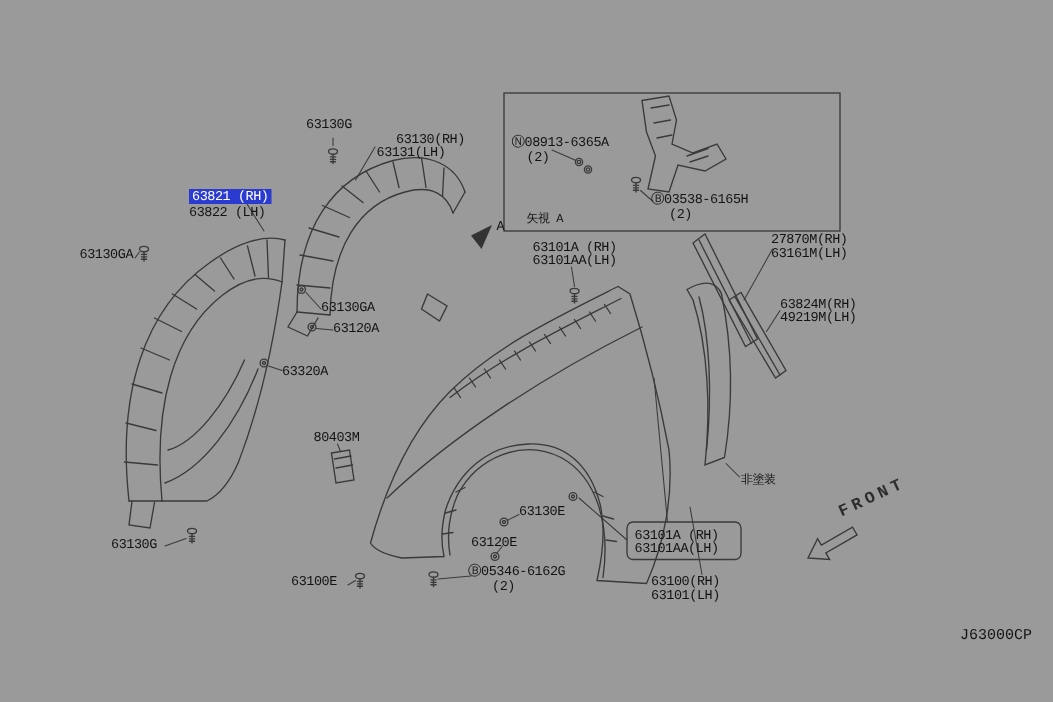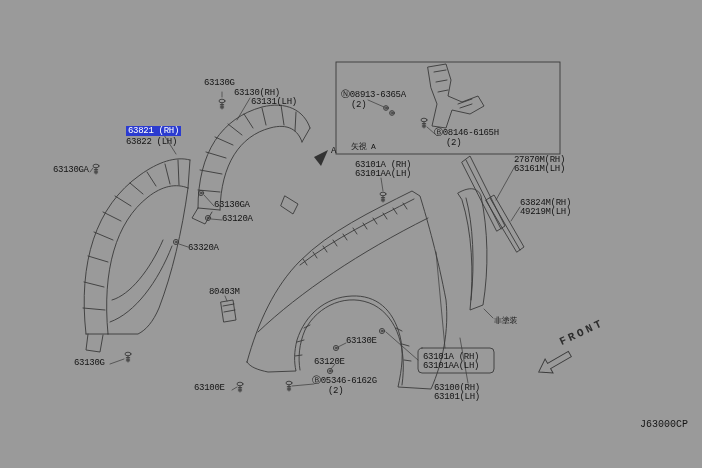--- a/index.html
+++ b/index.html
@@ -153,21 +153,21 @@
 
       <polygon points="328,150 314,157 321,166" fill="#333333" stroke="none"></polygon>
 
       <g transform="translate(556,362) rotate(150)">
         <polygon points="20,0 8,-8 8,-3 -16,-3 -16,3 8,3 8,8"></polygon>
       </g>
     </g>
   </svg>
 
   <div class="lbl" style="left:204px;top:78px">63130G</div>
-  <div class="lbl" style="left:234px;top:88px">63130(RH)</div>
+  <div class="lbl" style="left:264px;top:88px">63130(RH)</div>
   <div class="lbl" style="left:251px;top:97px">63131(LH)</div>
   <div class="lbl hl" style="left:126px;top:126px">63821 (RH)</div>
   <div class="lbl" style="left:126px;top:137px">63822 (LH)</div>
   <div class="lbl" style="left:53px;top:165px">63130GA</div>
   <div class="lbl" style="left:214px;top:200px">63130GA</div>
   <div class="lbl" style="left:222px;top:214px">63120A</div>
   <div class="lbl" style="left:188px;top:243px">63320A</div>
   <div class="lbl" style="left:209px;top:287px">80403M</div>
   <div class="lbl" style="left:74px;top:358px">63130G</div>
   <div class="lbl" style="left:194px;top:383px">63100E</div>
@@ -181,21 +181,21 @@
   <div class="lbl" style="left:423px;top:361px">63101AA(LH)</div>
   <div class="lbl" style="left:434px;top:383px">63100(RH)</div>
   <div class="lbl" style="left:434px;top:392px">63101(LH)</div>
   <div class="lbl" style="left:514px;top:155px">27870M(RH)</div>
   <div class="lbl" style="left:514px;top:164px">63161M(LH)</div>
   <div class="lbl" style="left:520px;top:198px">63824M(RH)</div>
   <div class="lbl" style="left:520px;top:207px">49219M(LH)</div>
 
   <div class="lbl" style="left:341px;top:90px">Ⓝ08913-6365A</div>
   <div class="lbl" style="left:351px;top:100px">(2)</div>
-  <div class="lbl" style="left:434px;top:128px">Ⓑ08146-6165H</div>
+  <div class="lbl" style="left:434px;top:128px">Ⓑ03538-6165H</div>
   <div class="lbl" style="left:446px;top:138px">(2)</div>
   <div class="lbl small" style="left:339px;top:142px">矢視 A</div>
 
   <div class="lbl" style="left:331px;top:146px">A</div>
   <div class="lbl small" style="left:482px;top:316px">非塗装</div>
   <div class="lbl front" style="left:558px;top:338px">FRONT</div>
   <div class="lbl code" style="left:640px;top:396px">J63000CP</div>
 
 </div>
 

